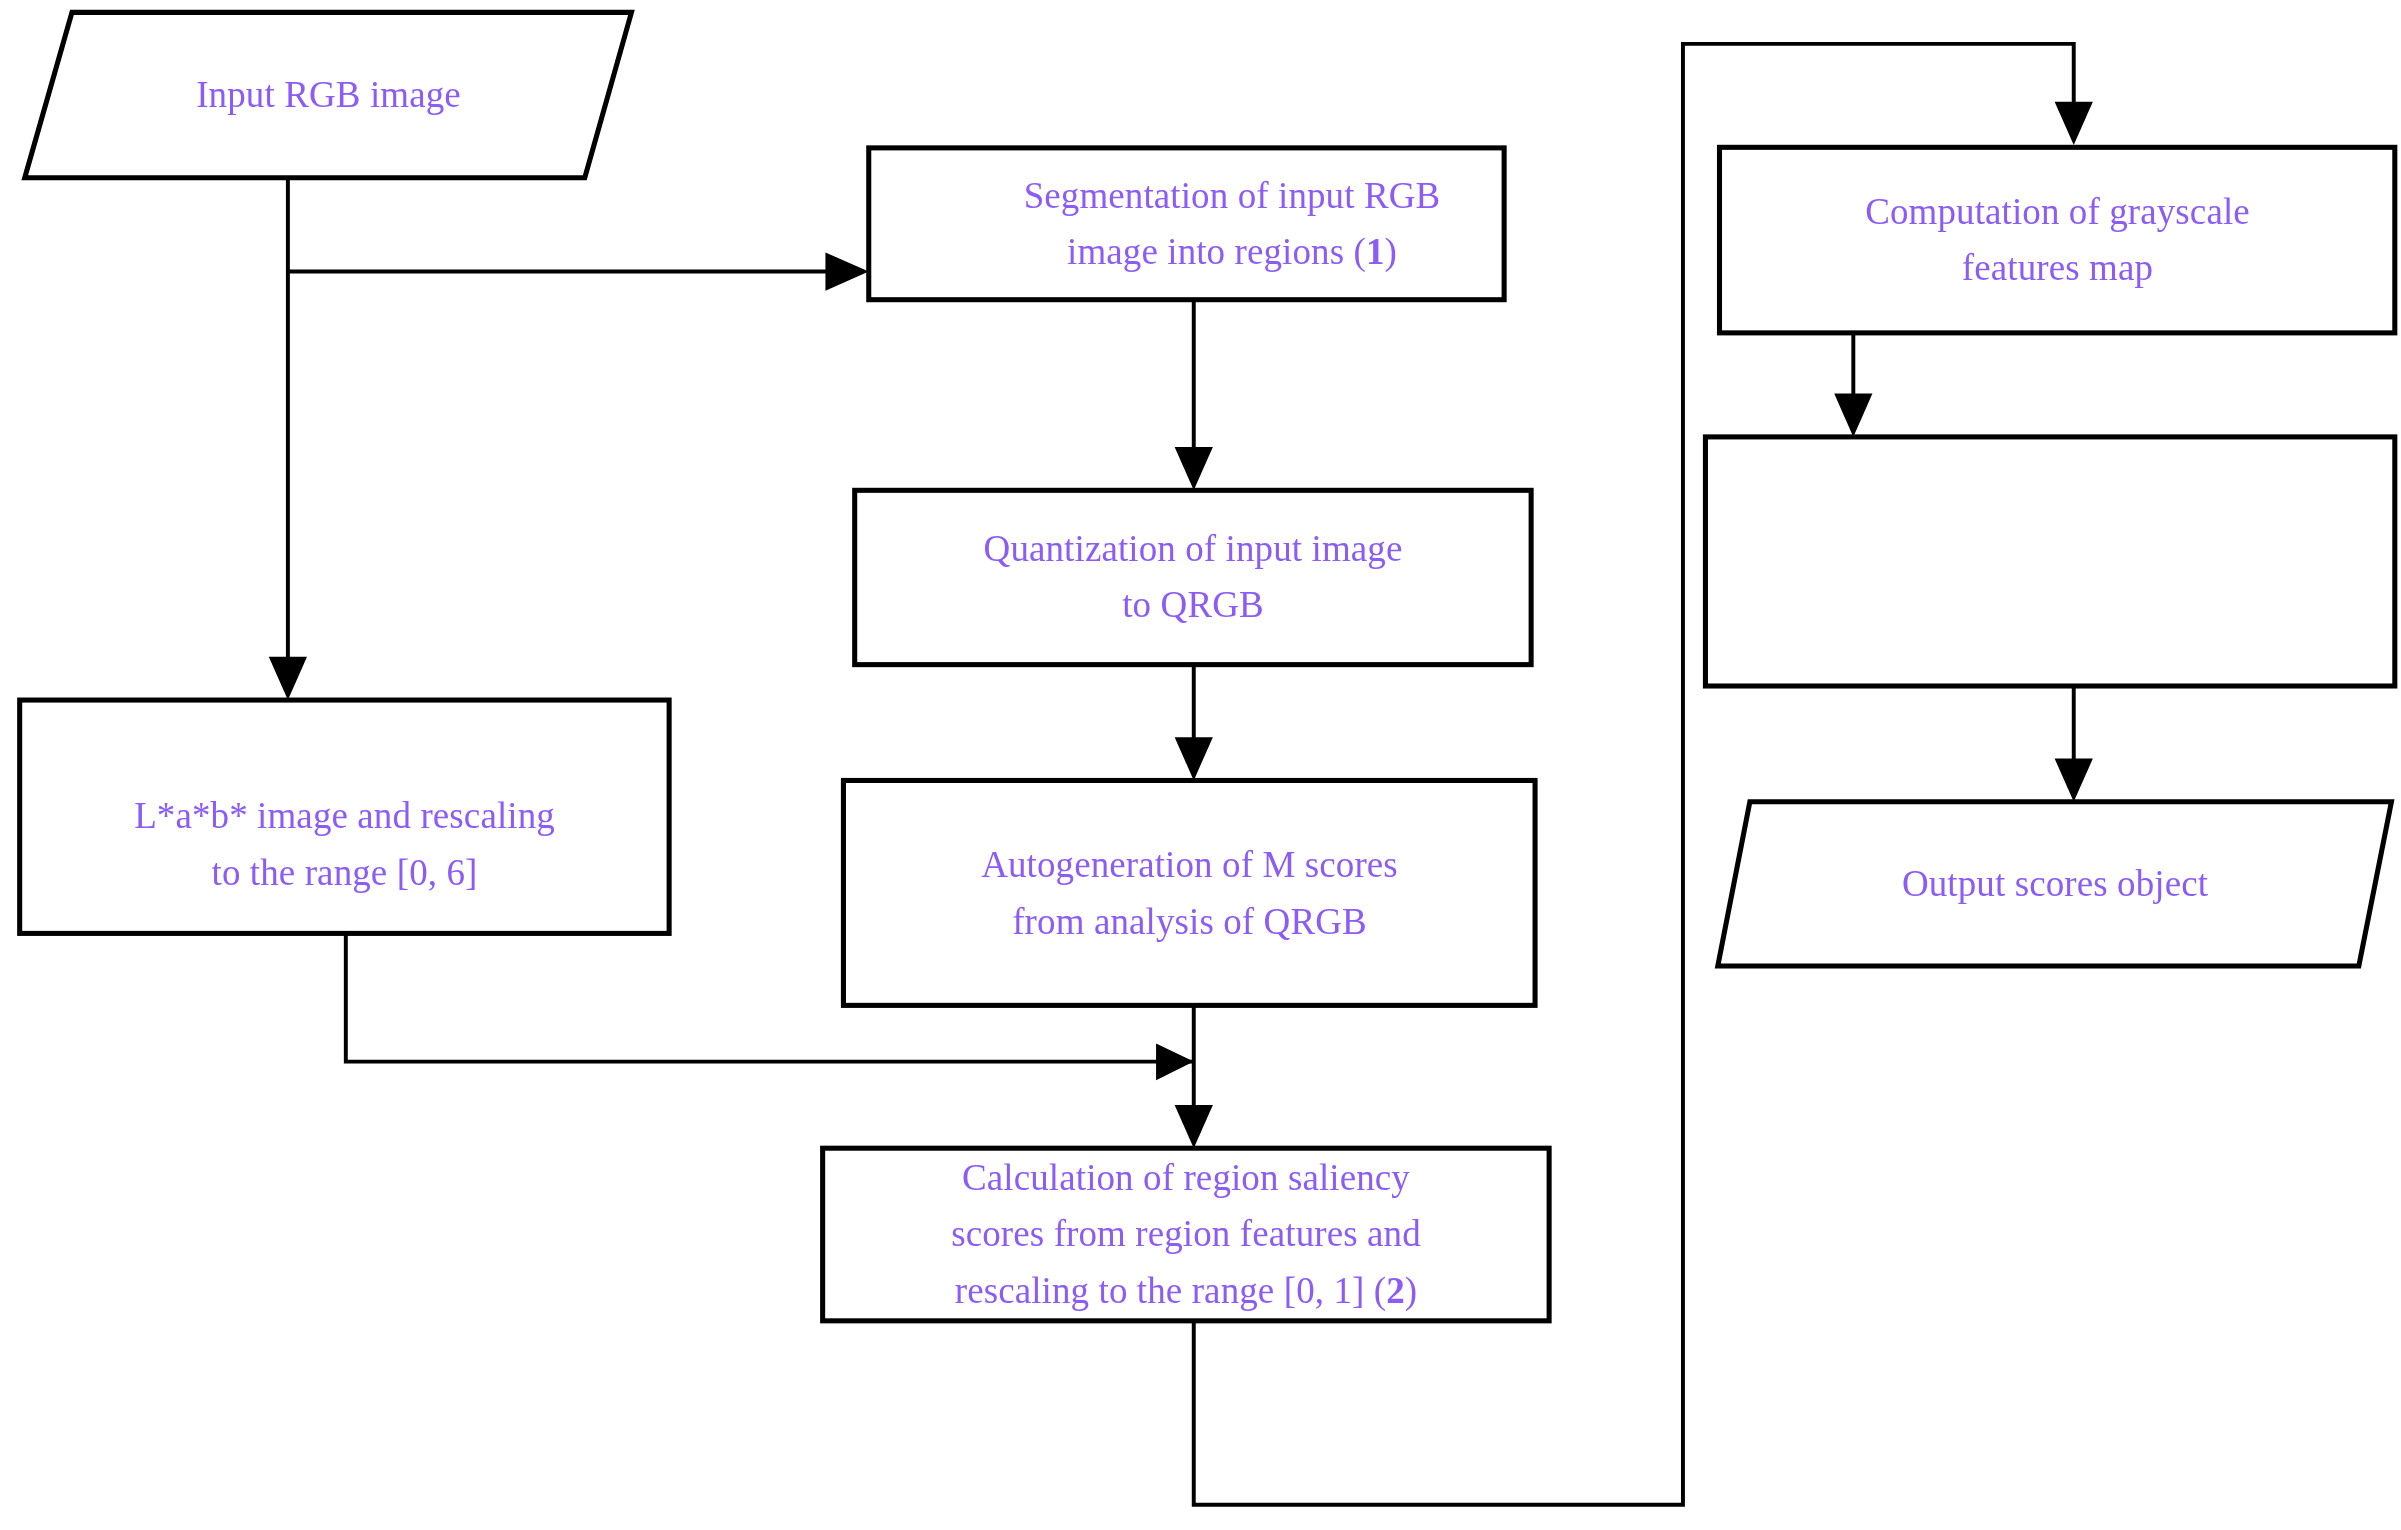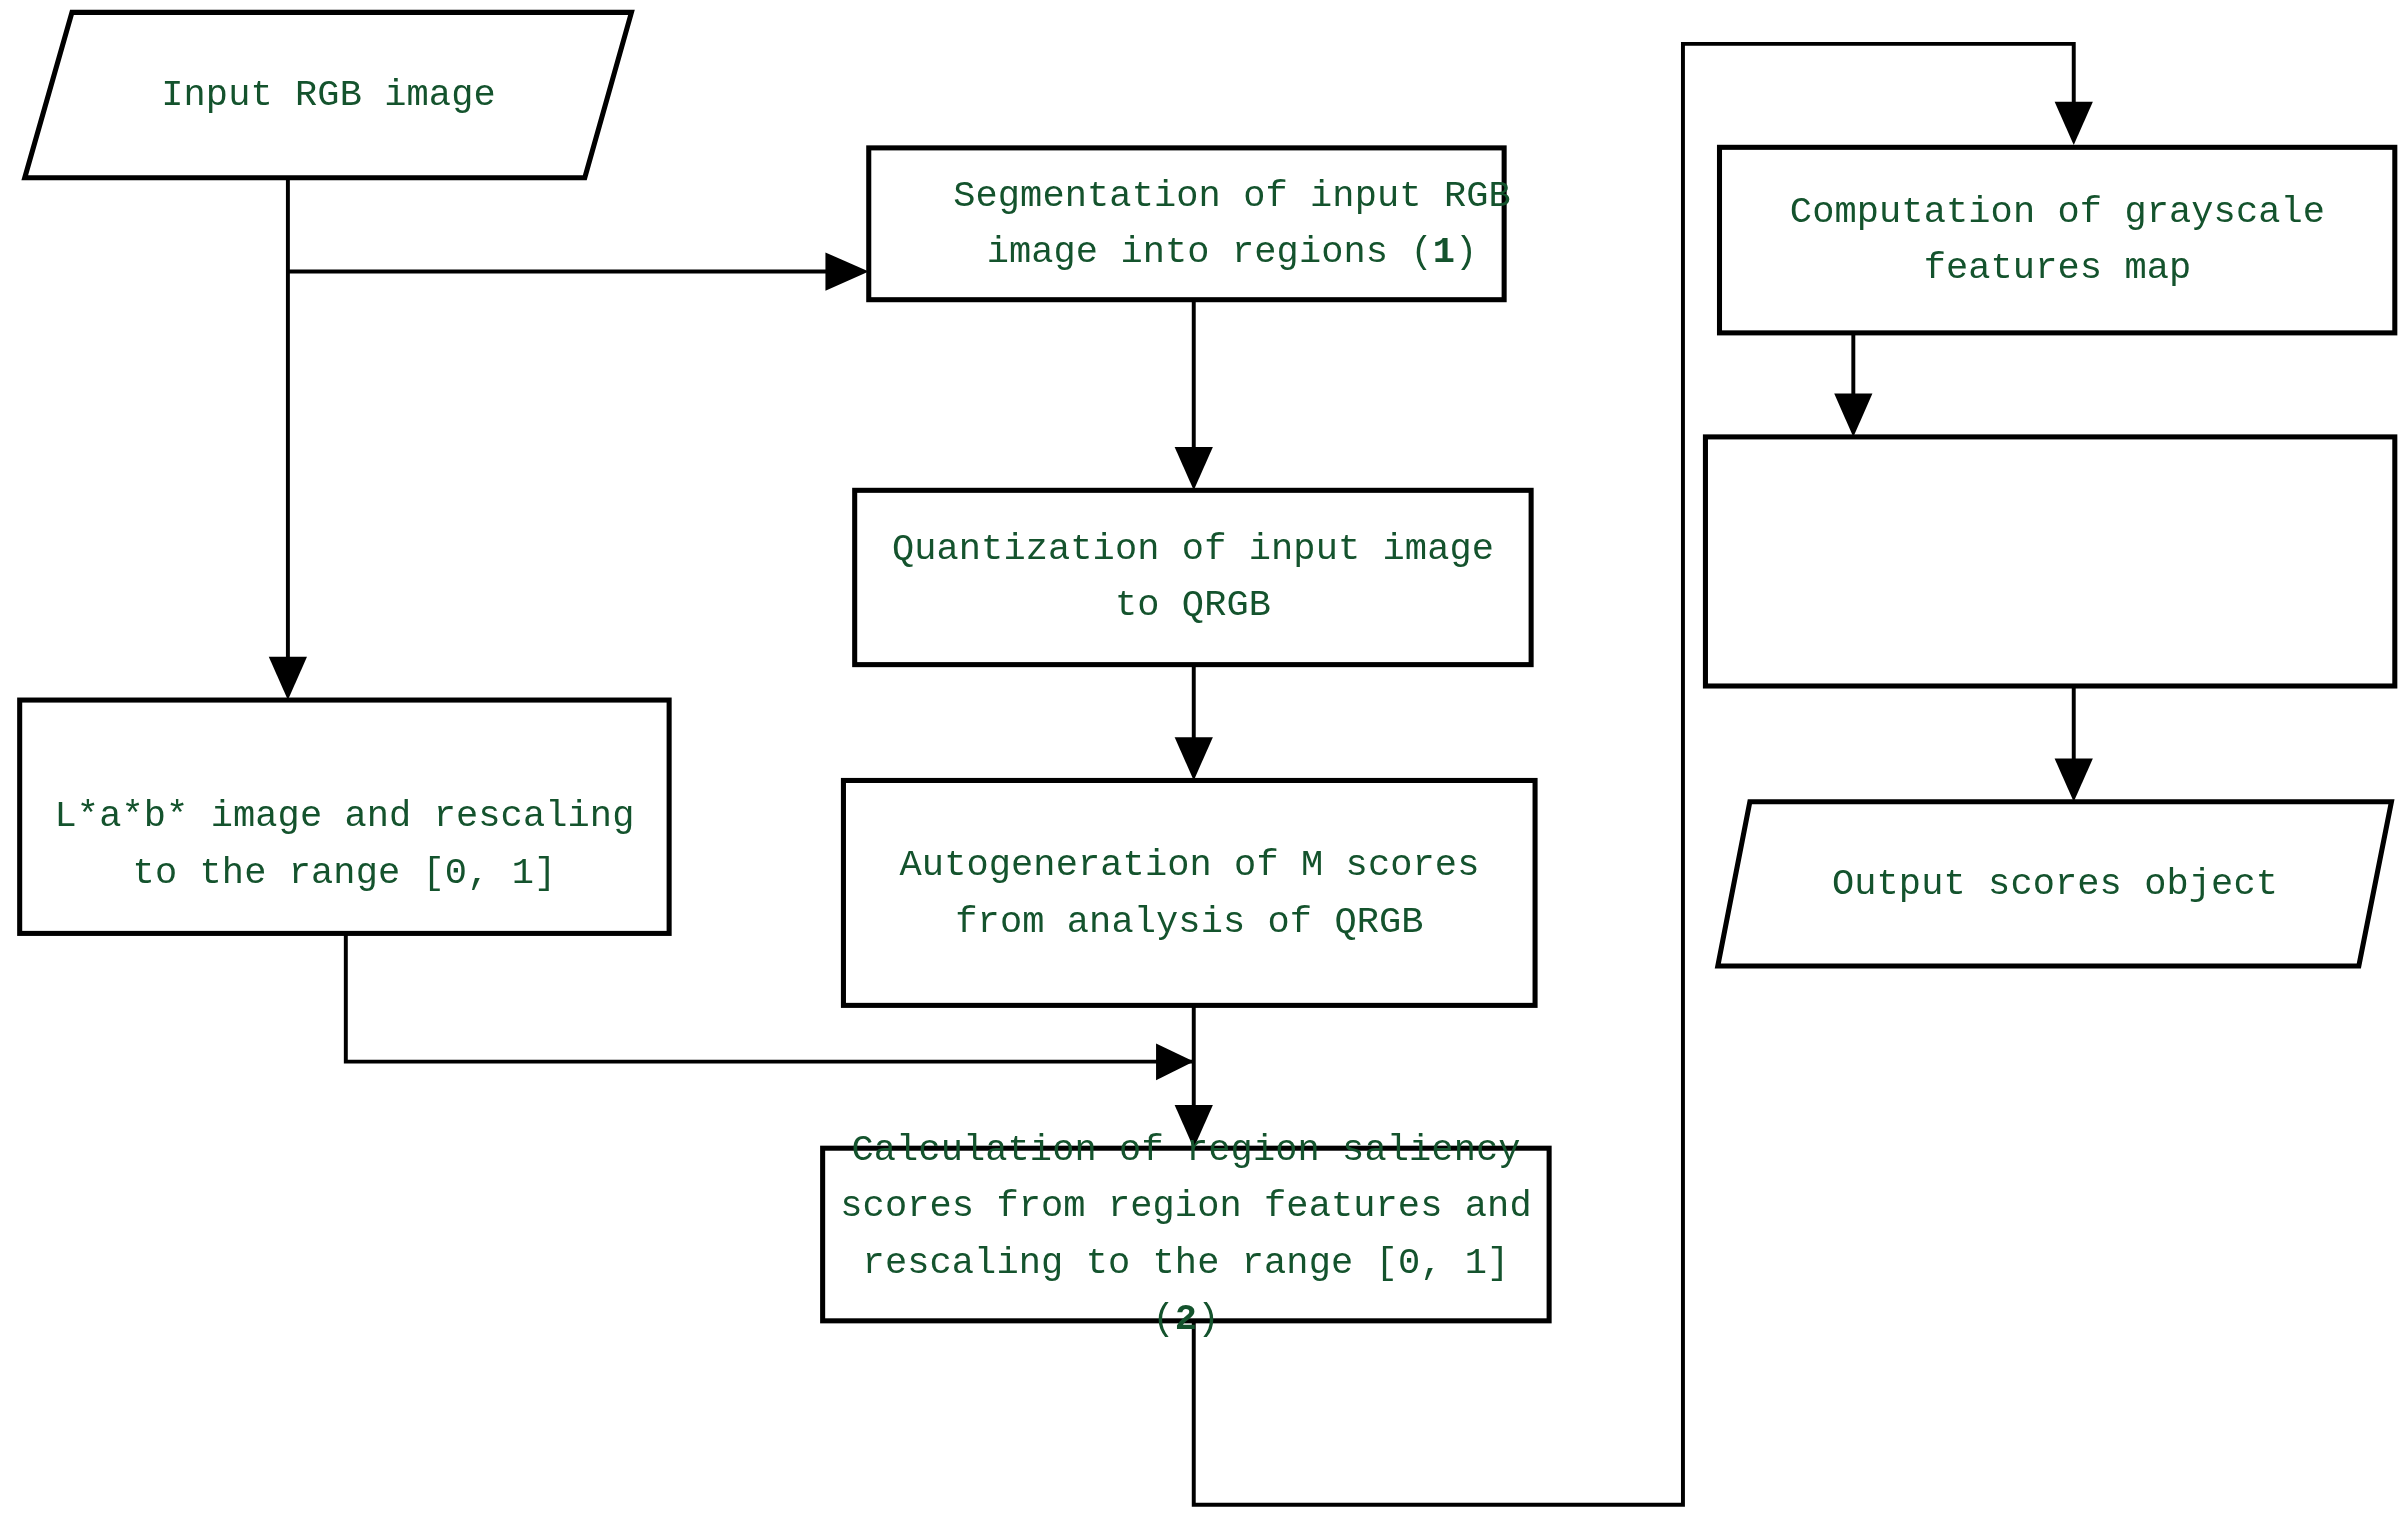--- a/index.html
+++ b/index.html
@@ -42,22 +42,22 @@
   .arrow-head {
     fill: #000000;
     stroke: none;
   }
   .node-label {
     position: absolute;
     display: flex;
     align-items: center;
     justify-content: center;
     text-align: center;
-    color: #14532d;
-    font-family: Liberation Mono, monospace;
+    color: #8b5cf6;
+    font-family: Liberation Serif, serif;
     font-size: 37px;
     line-height: 1.52;
     letter-spacing: 0.1px;
     white-space: pre-wrap;
     pointer-events: none;
   }
   .node-label b {
     font-weight: 700;
   }
 </style>
@@ -138,21 +138,21 @@
 
   <div class="node-label" style="left:25px; top:12.4px; width:607px; height:165px;">
     <span>Input RGB image</span>
   </div>
 
   <div class="node-label" style="left:931px; top:148px; width:602px; height:152px;">
     <span><span>Segmentation of input RGB</span><br><span>image into regions (</span><b>1</b>)</span>
   </div>
 
   <div class="node-label" style="left:31px; top:700px; width:627px; height:233px;">
-    <span><br><span>L*a*b* image and rescaling</span><br><span>to the range [0, 1]</span></span>
+    <span><br><span>L*a*b* image and rescaling</span><br><span>to the range [0, 6]</span></span>
   </div>
 
   <div class="node-label" style="left:866px; top:490px; width:654px; height:174px;">
     <span><span>Quantization of input image</span><br><span>to QRGB</span></span>
   </div>
 
   <div class="node-label" style="left:855px; top:781px; width:669px; height:225px;">
     <span><span>Autogeneration of M scores</span><br><span>from analysis of QRGB</span></span>
   </div>
 

